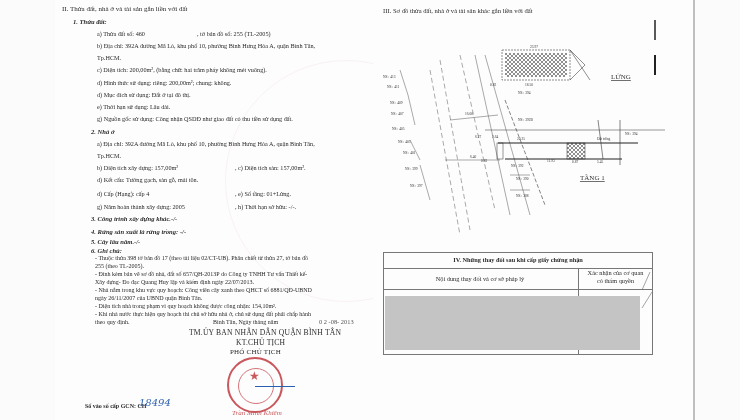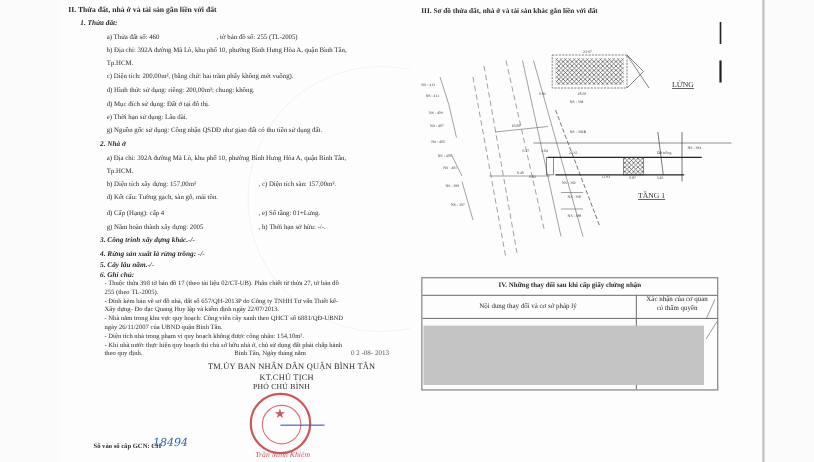--- a/index.html
+++ b/index.html
@@ -2,21 +2,21 @@
 <html><head>
 <meta charset="utf-8">
 <style>
   html,body{margin:0;padding:0;}
   body{width:740px;height:420px;background:#fbfbfb;position:relative;overflow:hidden;font-family:"Liberation Serif","DejaVu Serif",serif;color:#2a2a2a;}
   .page{position:absolute;top:0;height:420px;background:#fdfdfd;}
   .left{left:55px;width:318px;}
   .right{left:373px;width:320px;border-right:2px solid #bfbfbf;}
   .watermark{position:absolute;border-radius:50%;border:1px solid rgba(220,160,160,0.12);}
   .t{position:absolute;white-space:nowrap;font-size:6.2px;line-height:7px;}
-  .h{font-weight:bold;font-size:7px;text-align:right;}
+  .h{font-weight:normal;font-size:7px;text-align:right;}
   .hi{font-weight:bold;font-style:italic;font-size:6.6px;}
   .hb{font-weight:normal;font-size:7.6px;letter-spacing:0.2px;}
   .hand{font-family:"DejaVu Serif",serif;color:#2b5fb0;font-style:italic;}
   .stamp{position:absolute;left:227px;top:345px;width:56px;height:56px;border-radius:50%;border:2px solid #c9575c;box-sizing:border-box;}
   .stamp .inner{position:absolute;left:9px;top:9px;width:34px;height:34px;border-radius:50%;border:1px solid #d47478;}
   .stamp .star{position:absolute;left:20px;top:10px;color:#c9575c;font-size:12px;}
   .sig{position:absolute;color:#c9575c;font-style:italic;font-size:7px;text-align:right;}
   .diag{position:absolute;left:0;top:0;}
   .table{position:absolute;left:383px;top:252px;width:270px;height:103px;border:1px solid #777;box-sizing:border-box;}
   .table .row1{position:absolute;left:0;top:0;width:100%;height:15px;border-bottom:1px solid #777;}
@@ -68,21 +68,21 @@
 <div class="t" style="left:95px;top:295px;font-size:6px;">ngày 26/11/2007 của UBND quận Bình Tân.</div>
 <div class="t" style="left:95px;top:303px;font-size:6px;">- Diện tích nhà trong phạm vi quy hoạch không được công nhận: 154,10m².</div>
 <div class="t" style="left:95px;top:311px;font-size:6px;">- Khi nhà nước thực hiện quy hoạch thì chủ sở hữu nhà ở, chủ sử dụng đất phải chấp hành</div>
 <div class="t" style="left:95px;top:319px;font-size:6px;">theo quy định.</div>
 
 <div class="t" style="left:213px;top:319px;font-size:6px;">Bình Tân, Ngày         tháng        năm</div>
 <div class="t" style="left:319px;top:318px;font-size:6.4px;color:#555;">0 2 -08- 2013</div>
 
 <div class="t hb" style="left:189px;top:329px;">TM.ỦY BAN NHÂN DÂN QUẬN BÌNH TÂN</div>
 <div class="t hb" style="left:236px;top:339px;text-align:right;">KT.CHỦ TỊCH</div>
-<div class="t hb" style="left:230px;top:349px;font-size:7px;">PHÓ CHỦ BÌNH</div>
+<div class="t hb" style="left:230px;top:349px;font-size:7px;">PHÓ CHỦ TỊCH</div>
 
 <div class="stamp" style="top:357px;">
   <div class="inner"></div>
   <div class="star">★</div>
 </div>
 <div style="position:absolute;left:255px;top:386px;width:40px;height:1px;background:#2b5fb0;"></div>
 <div class="sig" style="left:232px;top:409px;">Trần Minh Khiêm</div>
 
 <div class="t" style="left:85px;top:403px;font-size:6px;font-weight:bold;">Số vào sổ cấp GCN: CH</div>
 <div class="t hand" style="left:139px;top:399px;font-size:10px;">18494</div>

